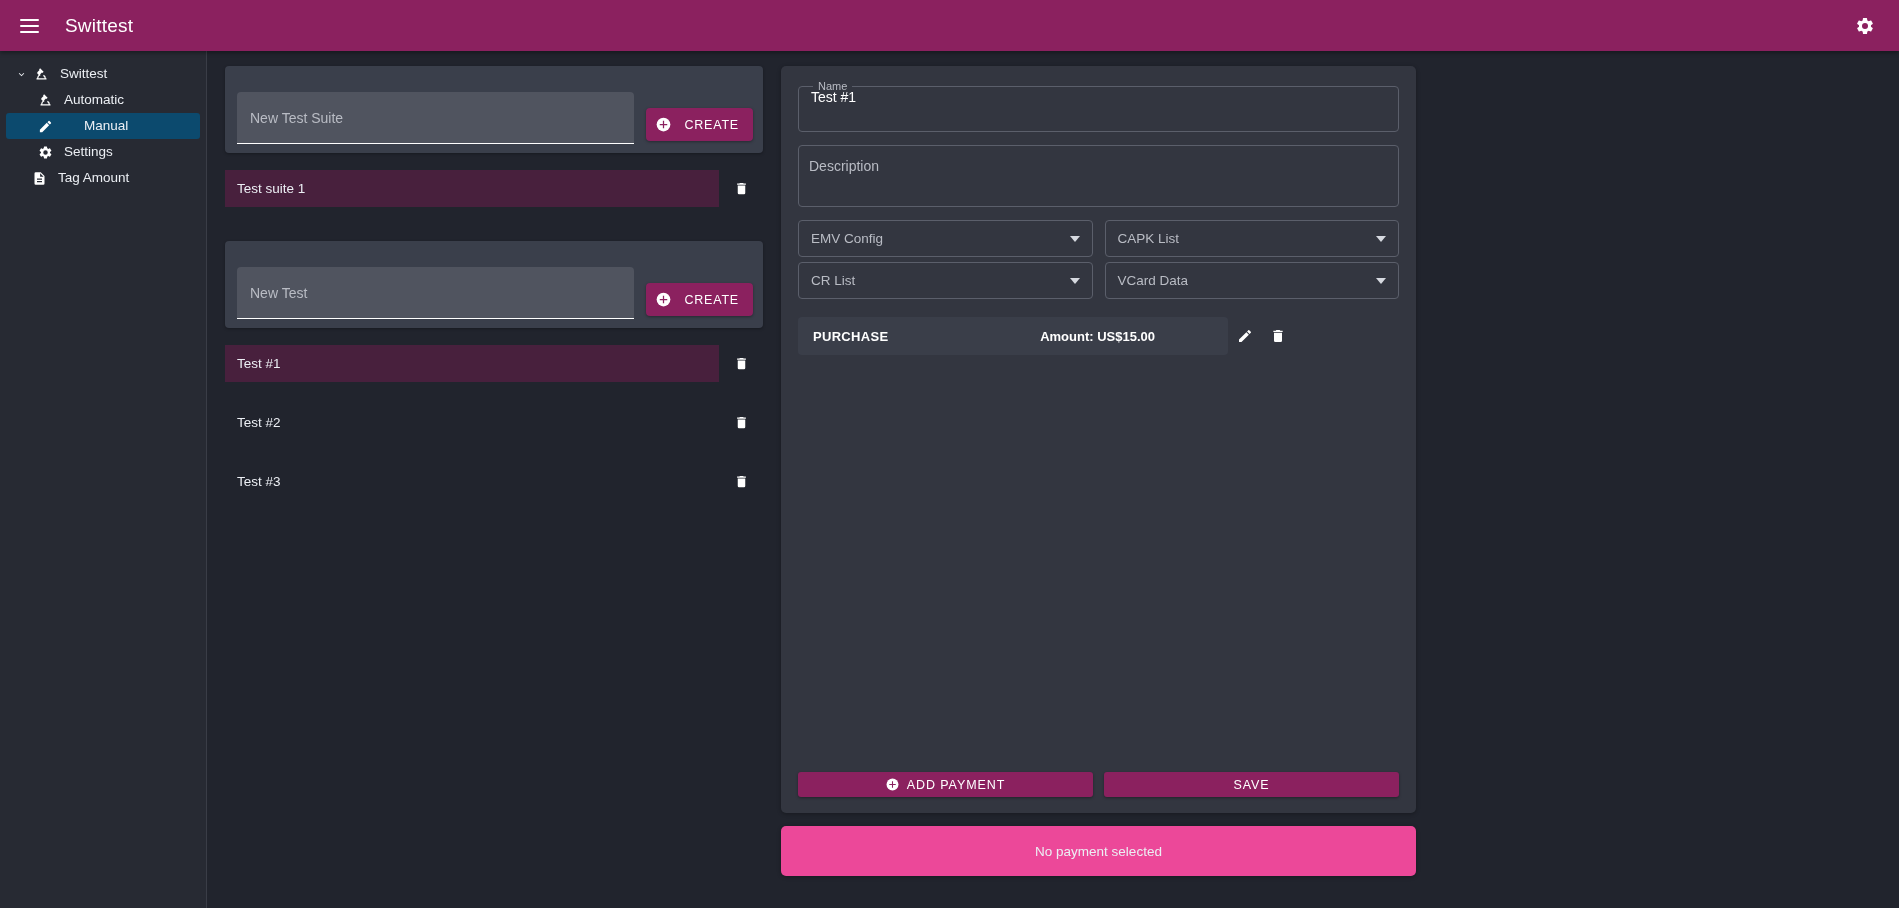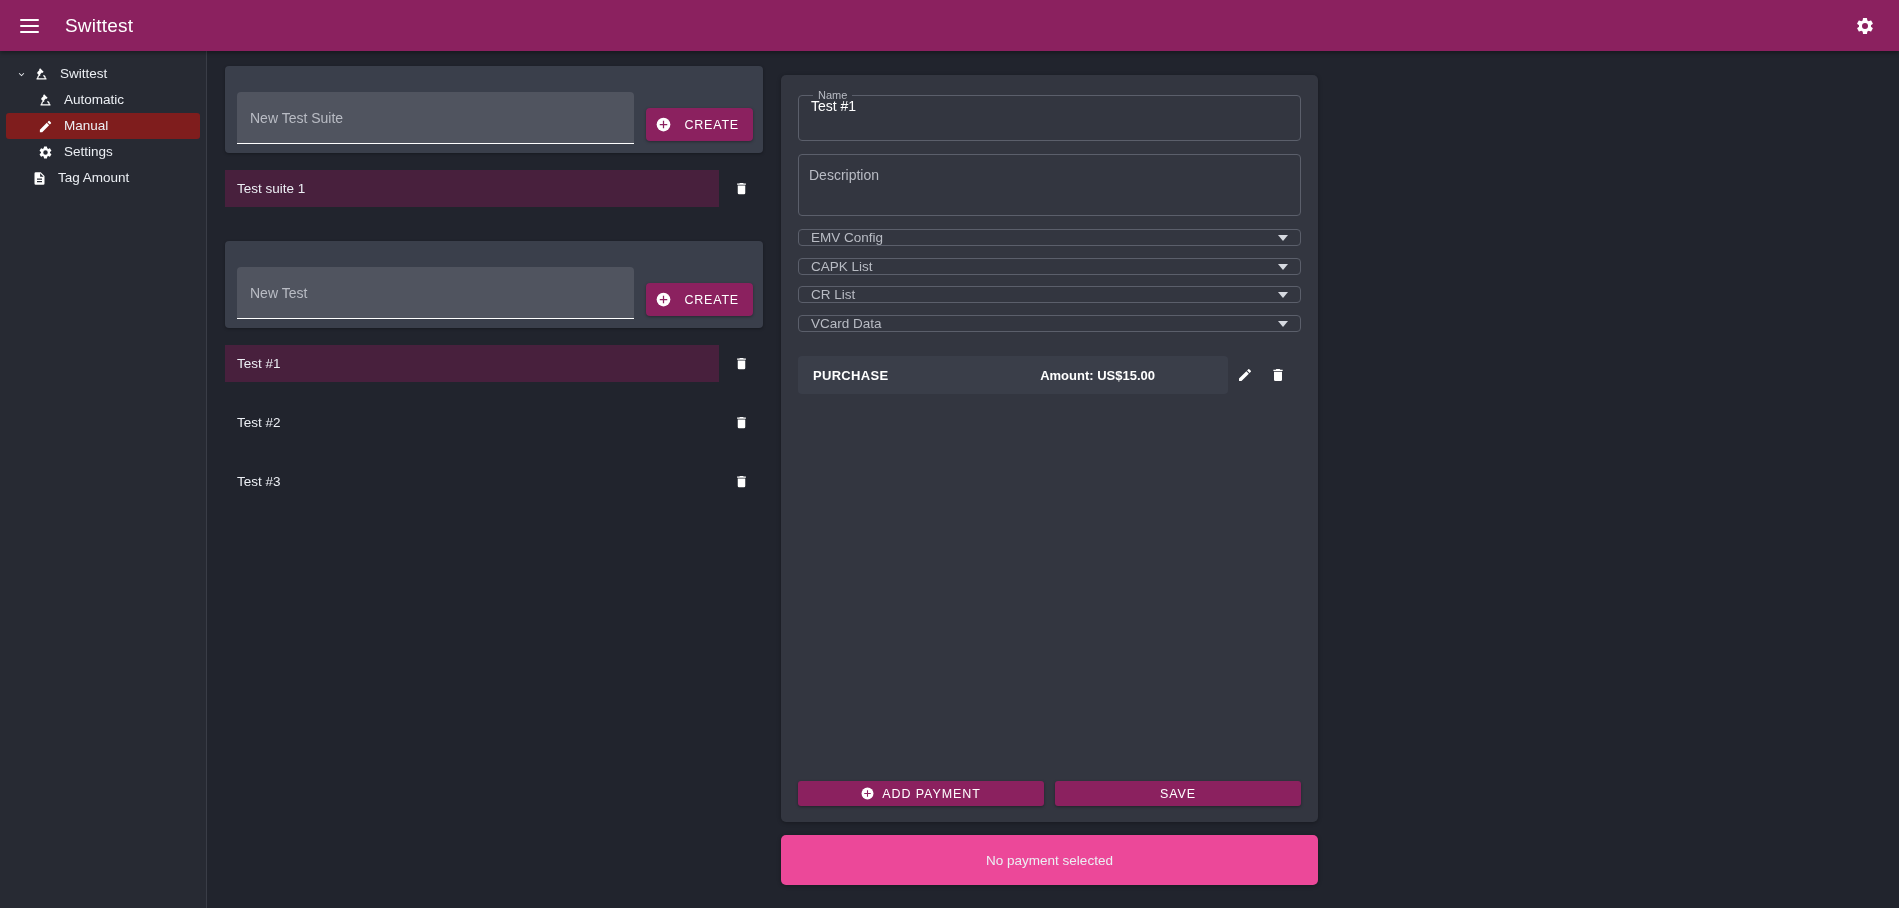--- a/index.html
+++ b/index.html
@@ -44,21 +44,21 @@
   }
   .nav-item{
     display:flex;align-items:center;height:26px;
     font-size:13.5px;color:#eceff4;cursor:pointer;
     margin:0 6px;border-radius:3px;
     padding-left:8px;
   }
   .nav-item.lvl0{padding-left:8px;}
   .nav-item.lvl1{padding-left:30px;}
   .nav-item.lvl0b{padding-left:24px;}
-  .nav-item.active{background:#7f1d1d;}
+  .nav-item.active{background:#0c4a6e;gap:20px;}
   .nav-chevron{
     width:14px;height:14px;display:inline-flex;align-items:center;justify-content:center;
     margin-right:4px;flex:0 0 14px;
   }
   .nav-icon{
     width:19px;height:19px;display:inline-flex;align-items:center;justify-content:center;
     margin-right:9px;flex:0 0 19px;
   }
   .nav-label{white-space:nowrap;font-size:13.5px;line-height:1;}
 
@@ -122,21 +122,21 @@
   .list-row.selected .name{background:#48203d;}
   .list-row .trash-wrap{
     width:44px;height:37px;display:flex;align-items:center;justify-content:center;
     cursor:pointer;
   }
   .gap-after-suite{height:34px;}
   .gap-small{height:22px;}
 
   
   .right-col{
-    position:absolute;left:574px;top:24px;width:537px;
+    position:absolute;left:574px;top:15px;width:635px;
   }
   .detail-card{
     background:#333640;
     border-radius:5px;
     padding:14px 17px 16px 17px;
     height:747px;
     display:flex;flex-direction:column;
     box-shadow:0 1px 4px rgba(0,0,0,.3);
   }
   fieldset.outlined{
@@ -151,21 +151,21 @@
     font-size:11px;color:#b9bcc4;padding:0 5px;margin-left:2px;
   }
   fieldset.outlined .val{font-size:14px;color:#ffffff;margin-top:-3px;}
   .desc-box{
     border:1px solid #5b5f6b;border-radius:4px;
     height:62px;padding:11px 10px;
     margin-bottom:13px;
     cursor:text;
   }
   .desc-box .ph{color:#b9bcc4;font-size:14px;}
-  .select-row{display:flex;gap:12px;margin-bottom:11px;flex-direction:column;}
+  .select-row{display:flex;gap:12px;margin-bottom:5px;}
   .select-box{
     flex:1;border:1px solid #5b5f6b;border-radius:4px;
     height:37px;display:flex;align-items:center;
     padding:0 12px;cursor:pointer;
   }
   .select-box .lbl{flex:1;font-size:13.5px;color:#b9bcc4;}
   .caret{
     width:0;height:0;border-left:5px solid transparent;border-right:5px solid transparent;
     border-top:6px solid #d6d9e0;
   }

